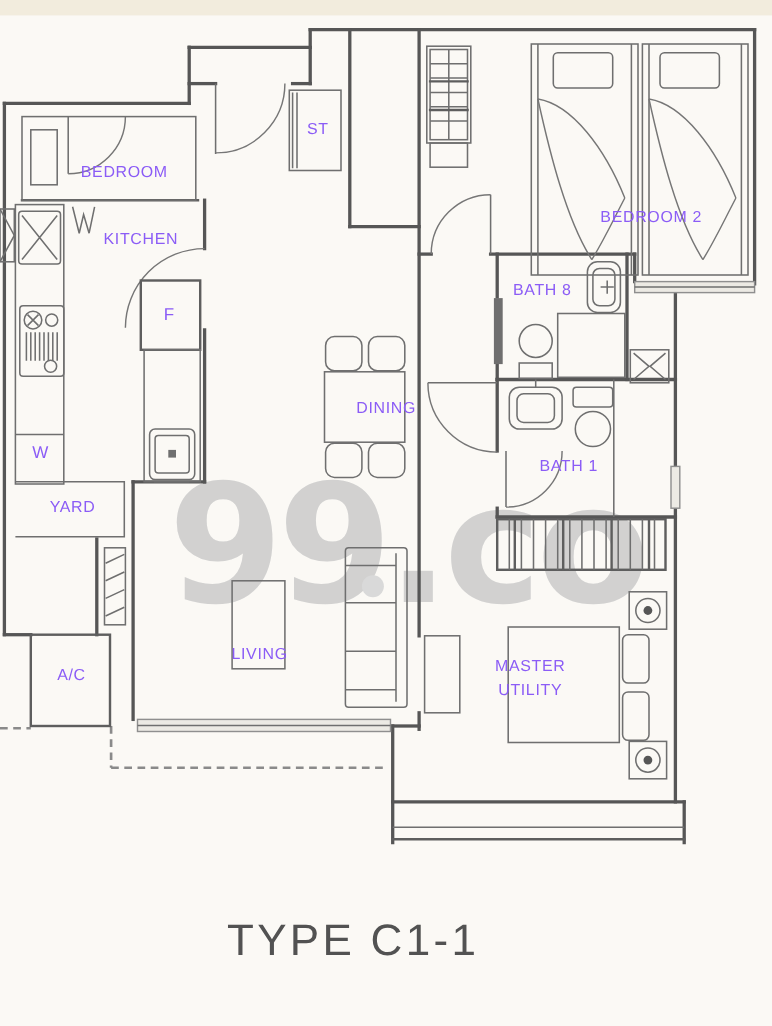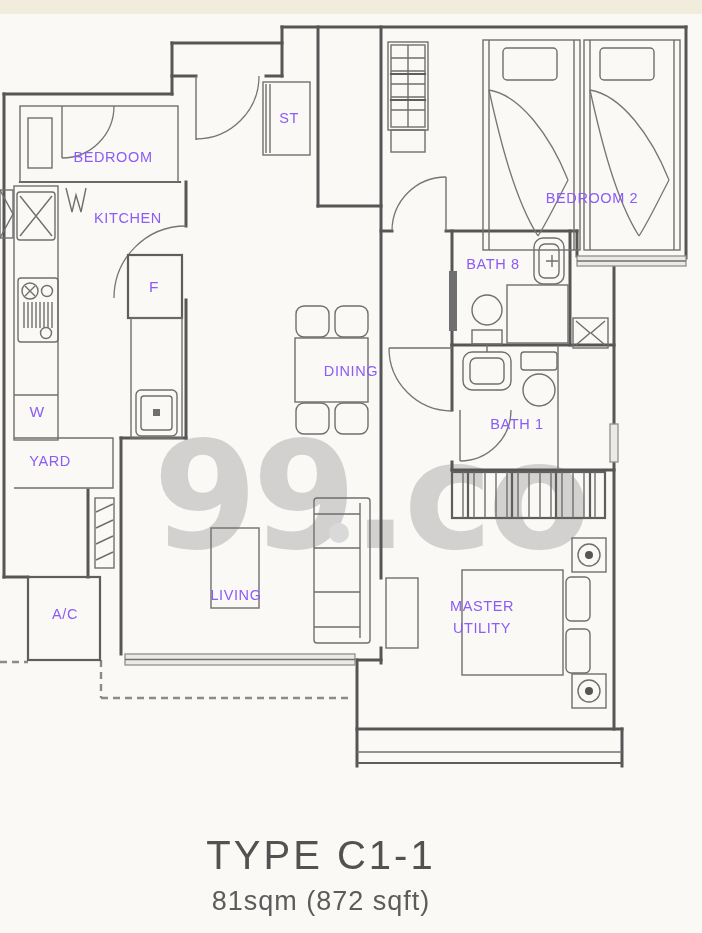--- a/index.html
+++ b/index.html
@@ -292,26 +292,25 @@
 
   <div class="label" style="left:113px;top:157px;">BEDROOM</div>
   <div class="label" style="left:128px;top:218px;">KITCHEN</div>
   <div class="label" style="left:289px;top:118px;">ST</div>
   <div class="label" style="left:592px;top:198px;">BEDROOM 2</div>
   <div class="label" style="left:493px;top:264px;">BATH 8</div>
   <div class="label" style="left:517px;top:424px;">BATH 1</div>
   <div class="label" style="left:331px;top:371px;margin-left:20px;">DINING</div>
   <div class="label big" style="left:154px;top:287px;">F</div>
   <div class="label big" style="left:37px;top:412px;">W</div>
-  <div class="label" style="left:50px;top:461px;">YARD</div>
+  <div class="label" style="left:66px;top:461px;">YARD</div>
   <div class="label" style="left:236px;top:595px;">LIVING</div>
   <div class="label" style="left:65px;top:614px;">A/C</div>
   <div class="label two" style="left:482px;top:617px;">
     <div>MASTER</div>
     <div>UTILITY</div>
   </div>
 
   <div id="caption">
     <div class="type">TYPE C1-1</div>
-    <div class="area">81sqm (872 sqft)</div>
   </div>
 
 </div>
 
 </body></html>

